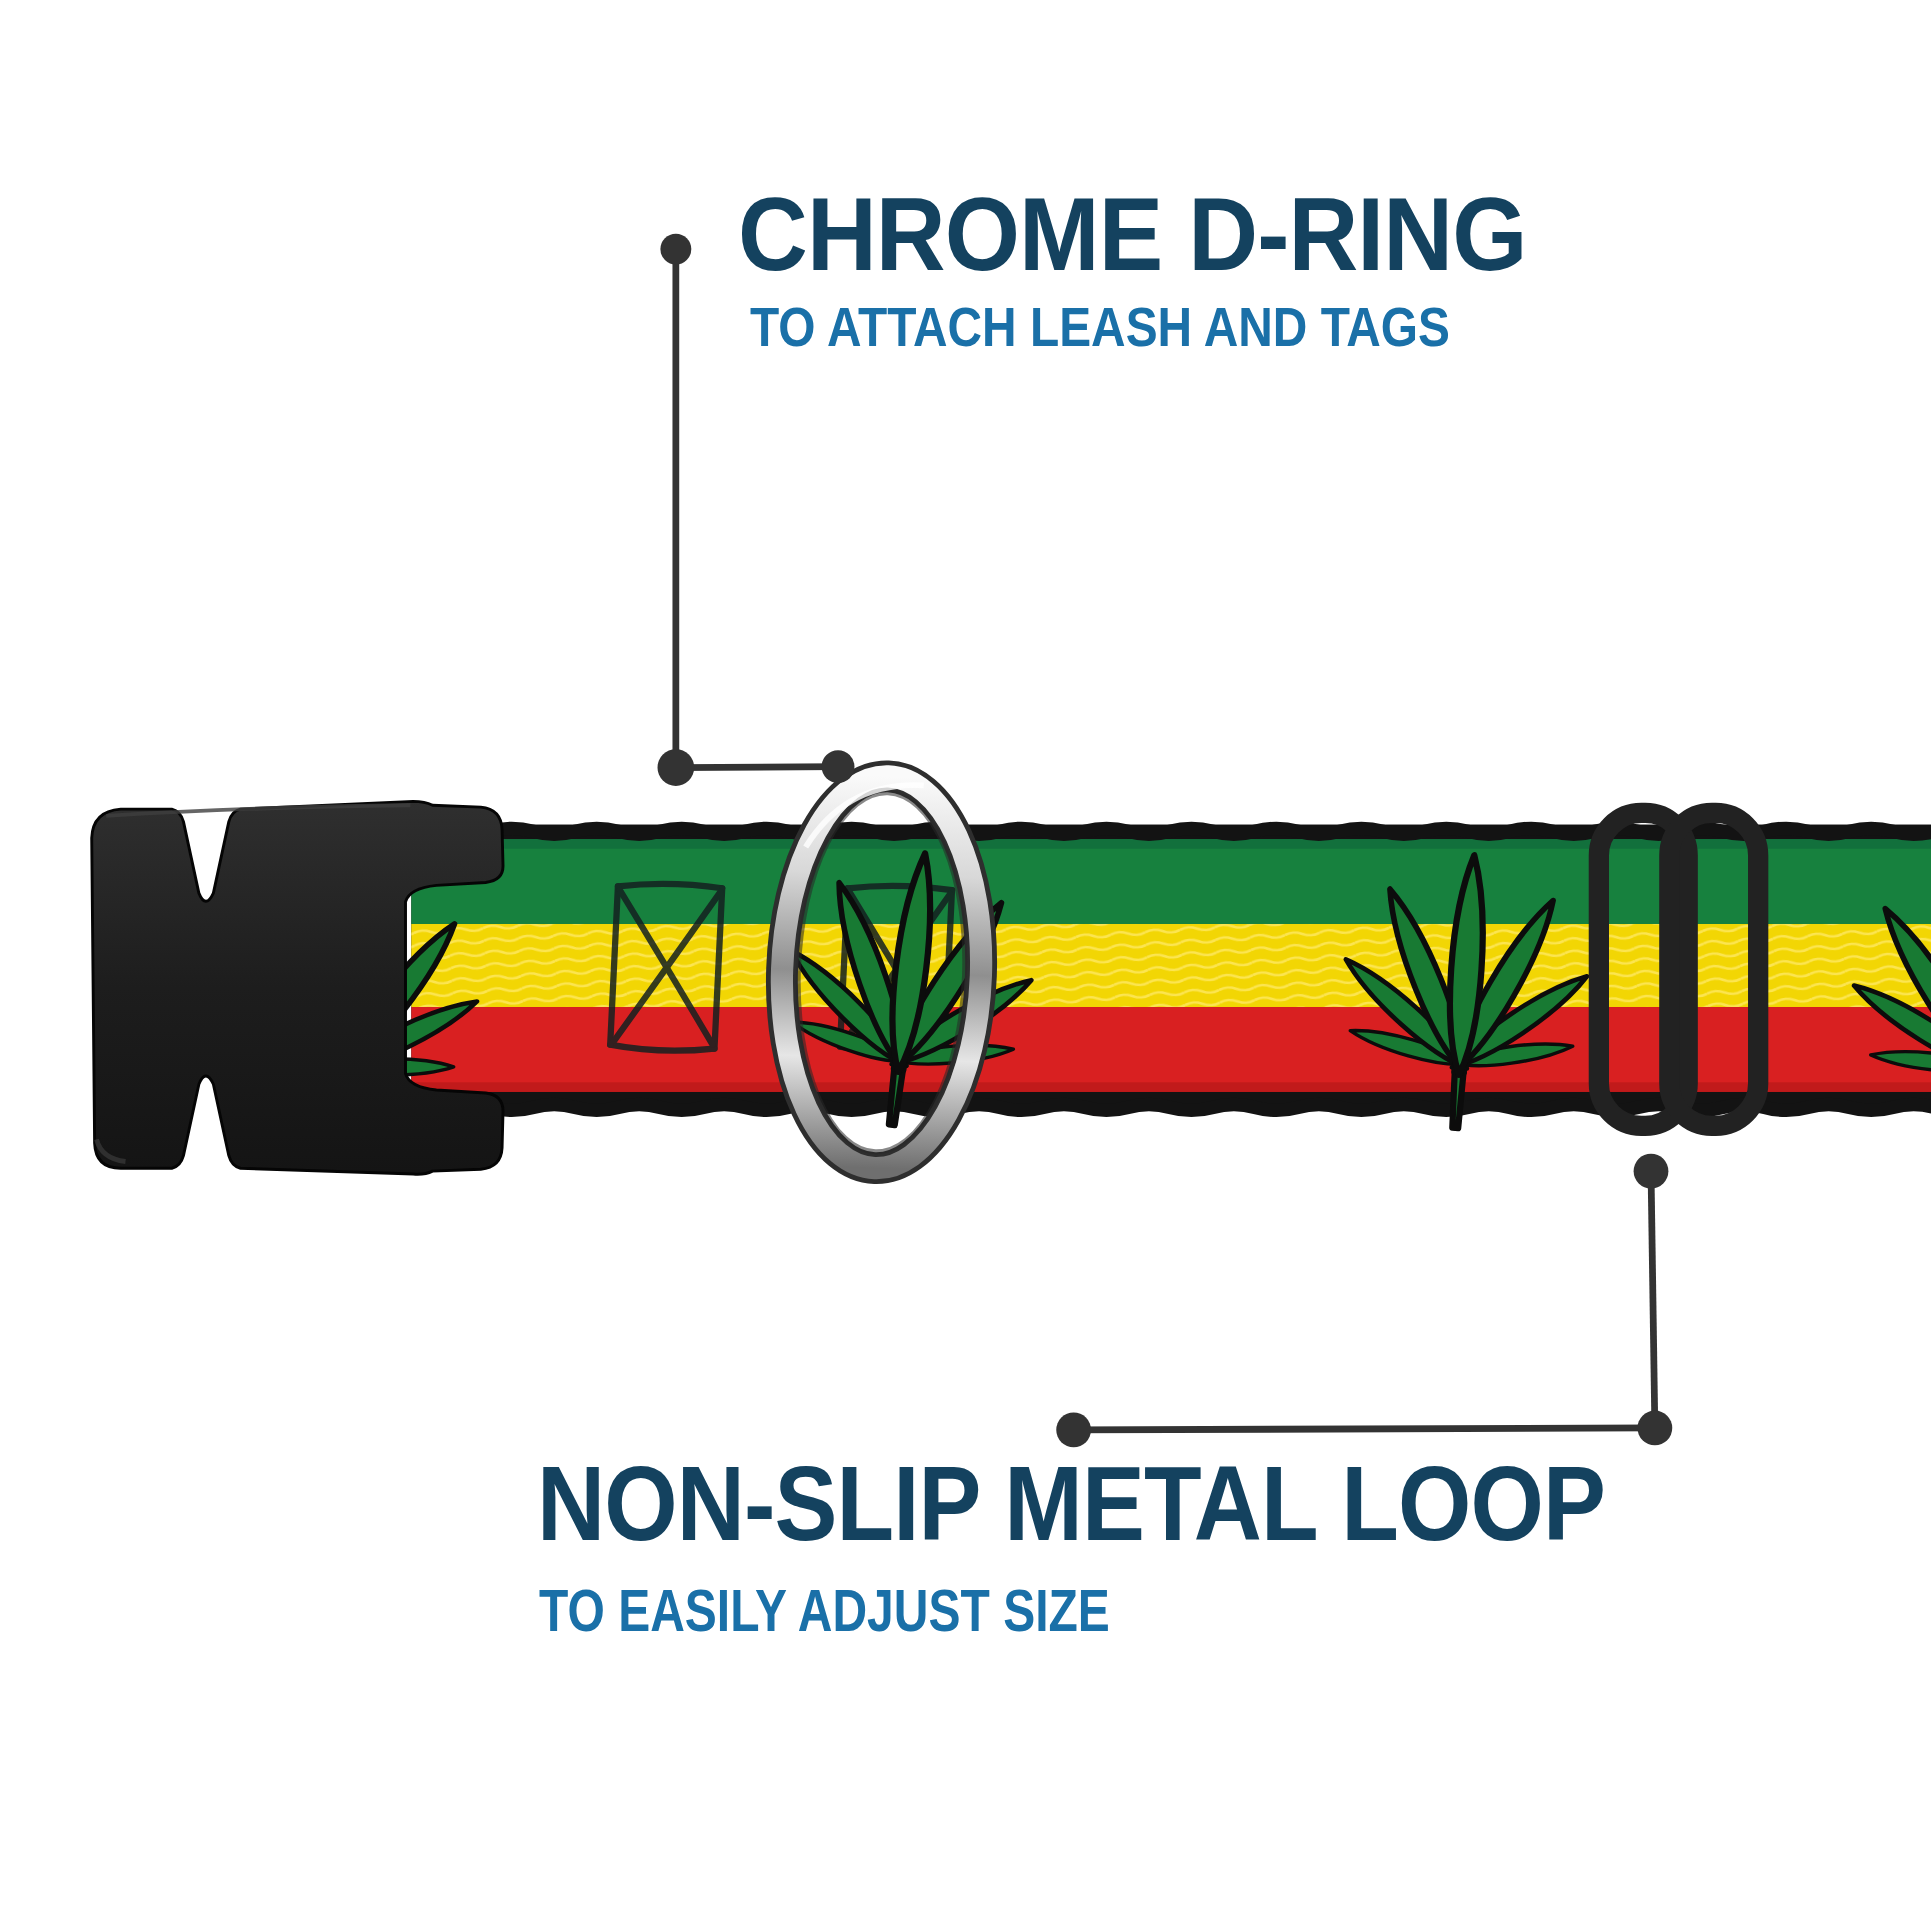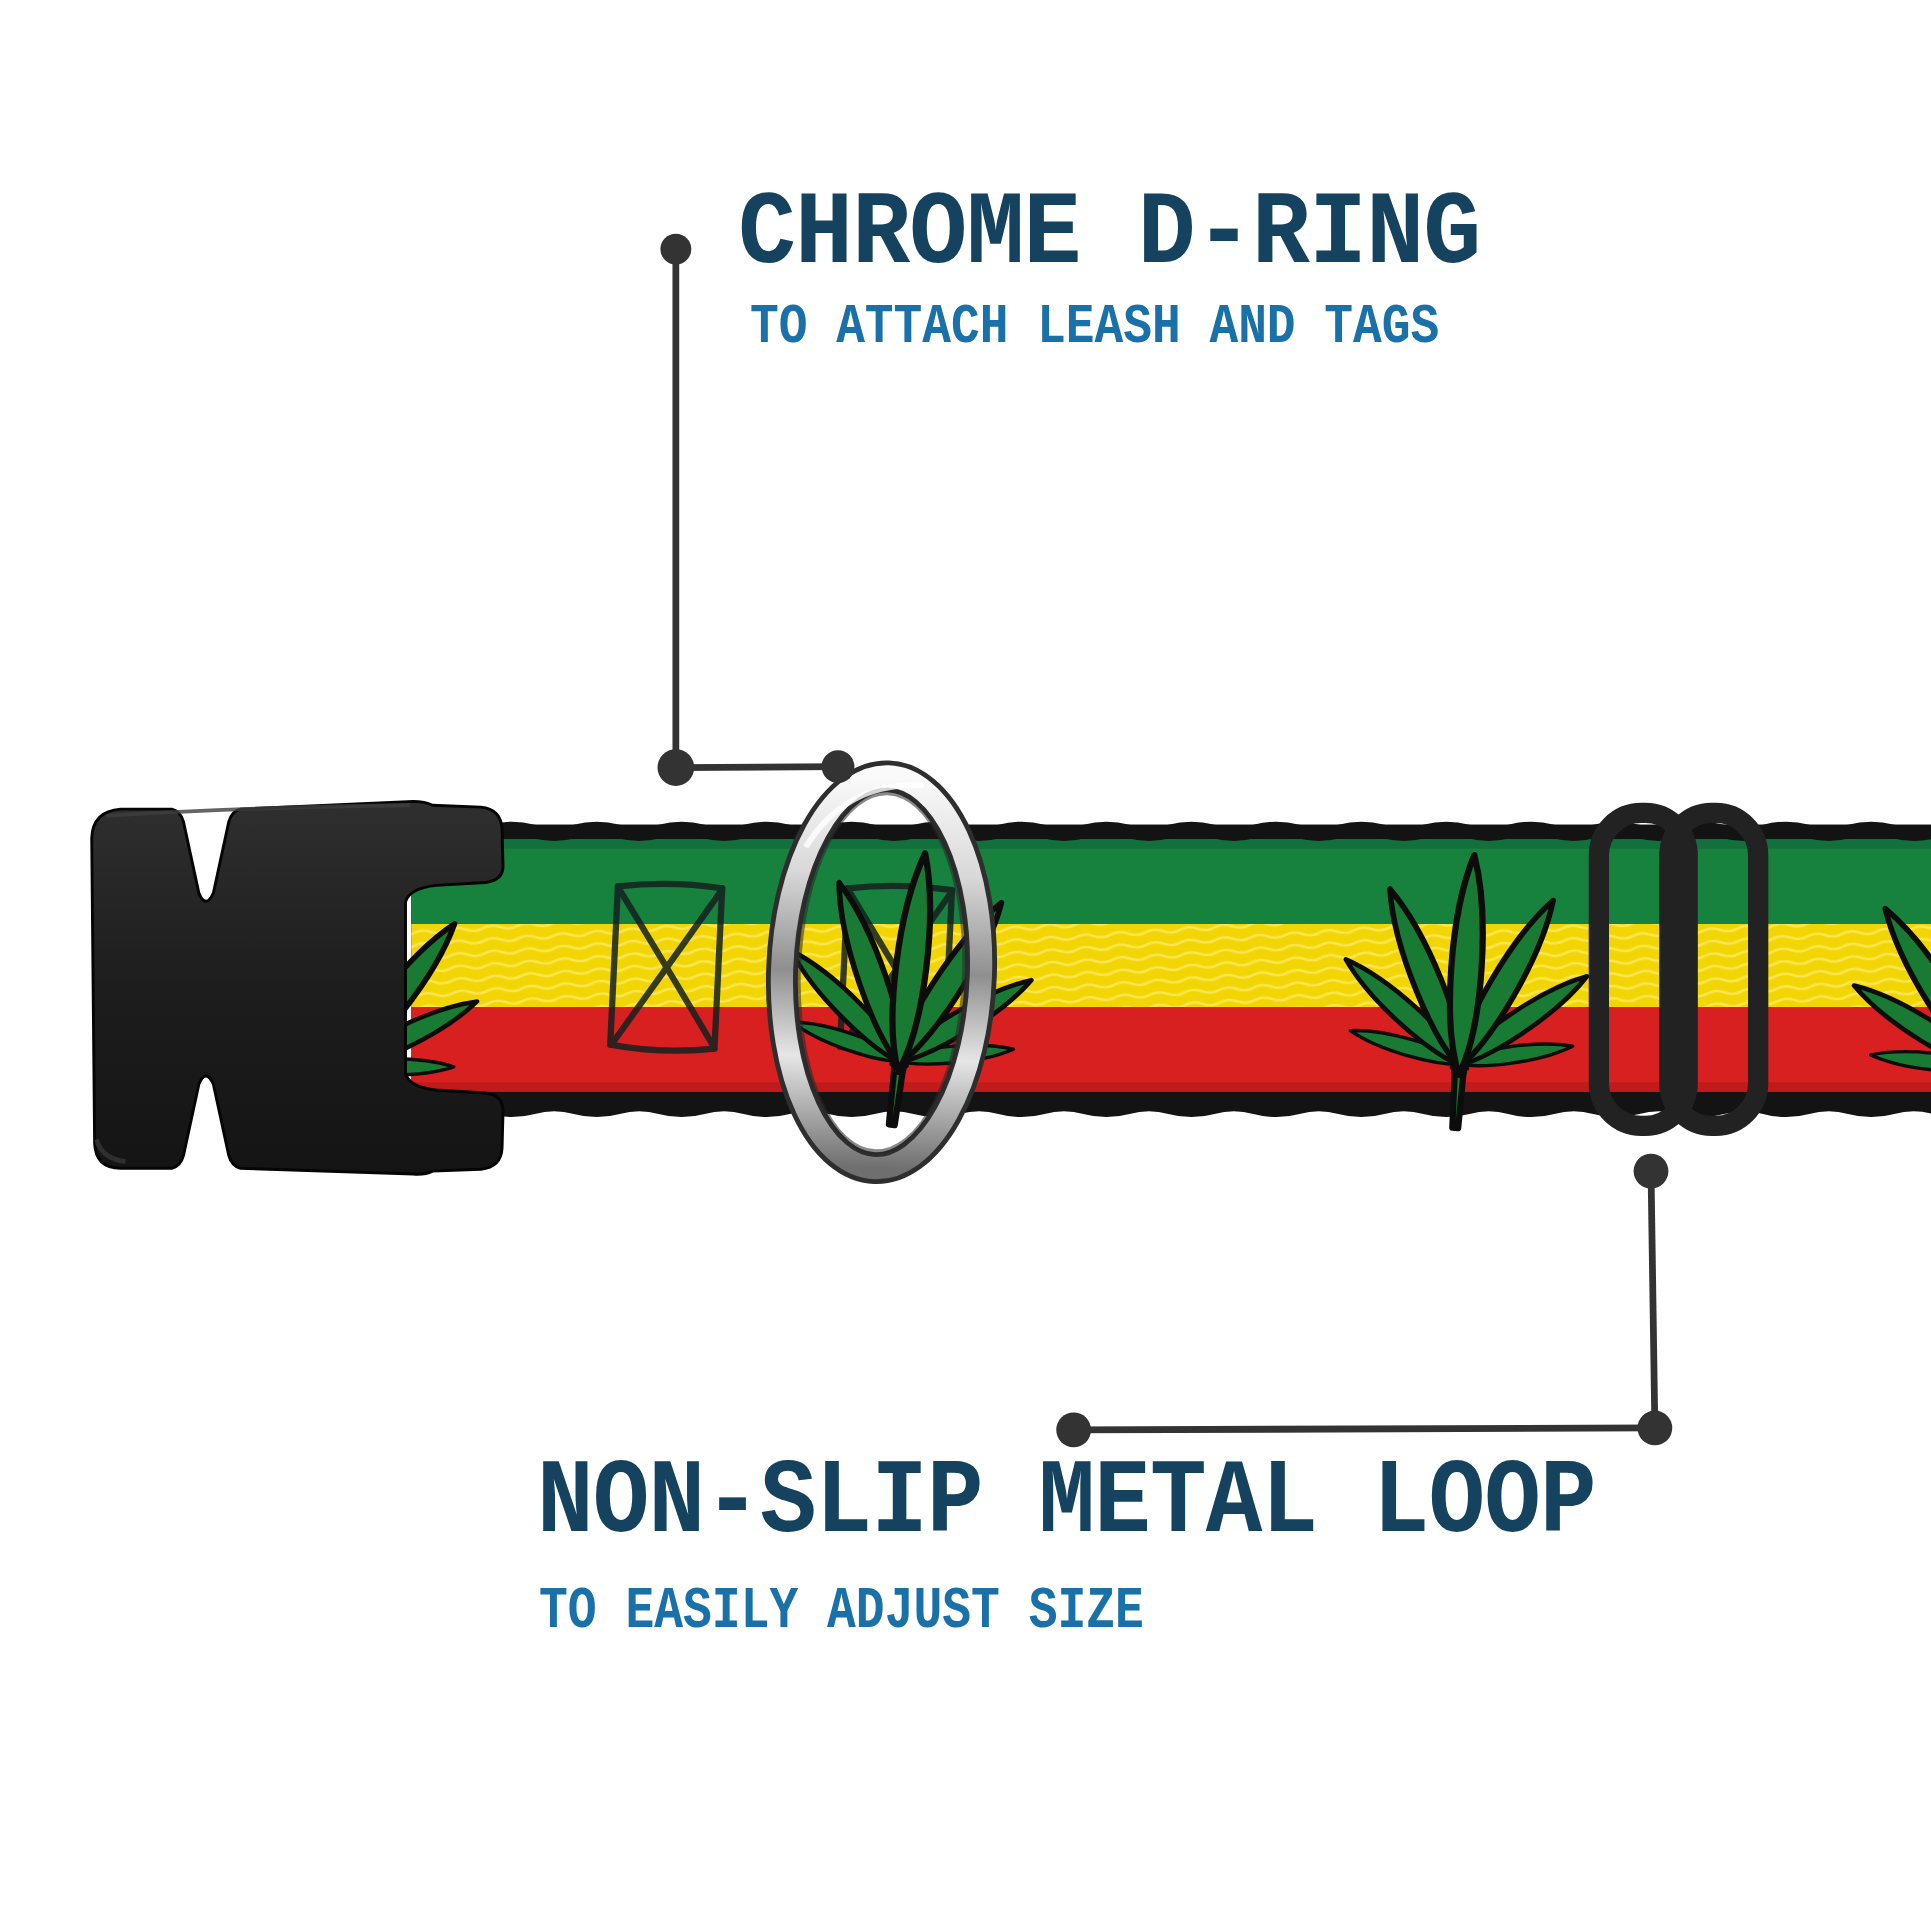--- a/index.html
+++ b/index.html
@@ -3,21 +3,21 @@
 <meta charset="utf-8">
 <style>
   :root{
     --bg:#ffffff; --title_color:#14425f; --subtitle_color:#1a70a8; --callout:#333333;
     --strap_green:#17813e; --strap_yellow:#f2d604; --strap_red:#d92021; --strap_edge:#131313;
     --leaf_green:#187a33; --plastic_black:#222222;
   }
   html,body{margin:0;padding:0;background:#fff;}
   .stage{
     position:relative;width:1931px;height:1931px;background:var(--bg);overflow:hidden;
-    font-family:Liberation Mono, monospace;
+    font-family:Liberation Sans, sans-serif;
   }
   .collar-svg{position:absolute;left:0;top:0;width:1931px;height:1931px;}
   .callout-text{position:absolute;white-space:nowrap;line-height:1;font-weight:bold;
     transform-origin:left top;}
   .title-1{left:738px;top:182px;font-size:104px;color:var(--title_color);transform:scaleX(.93);letter-spacing:-1px;}
   .sub-1{left:750px;top:300px;font-size:55px;color:var(--subtitle_color);transform:scaleX(.87);}
   .title-2{left:537px;top:1450px;font-size:106px;color:var(--title_color);transform:scaleX(.89);letter-spacing:-1px;}
   .sub-2{left:539px;top:1581px;font-size:60px;color:var(--subtitle_color);transform:scaleX(.80);}
 </style>
 </head>

